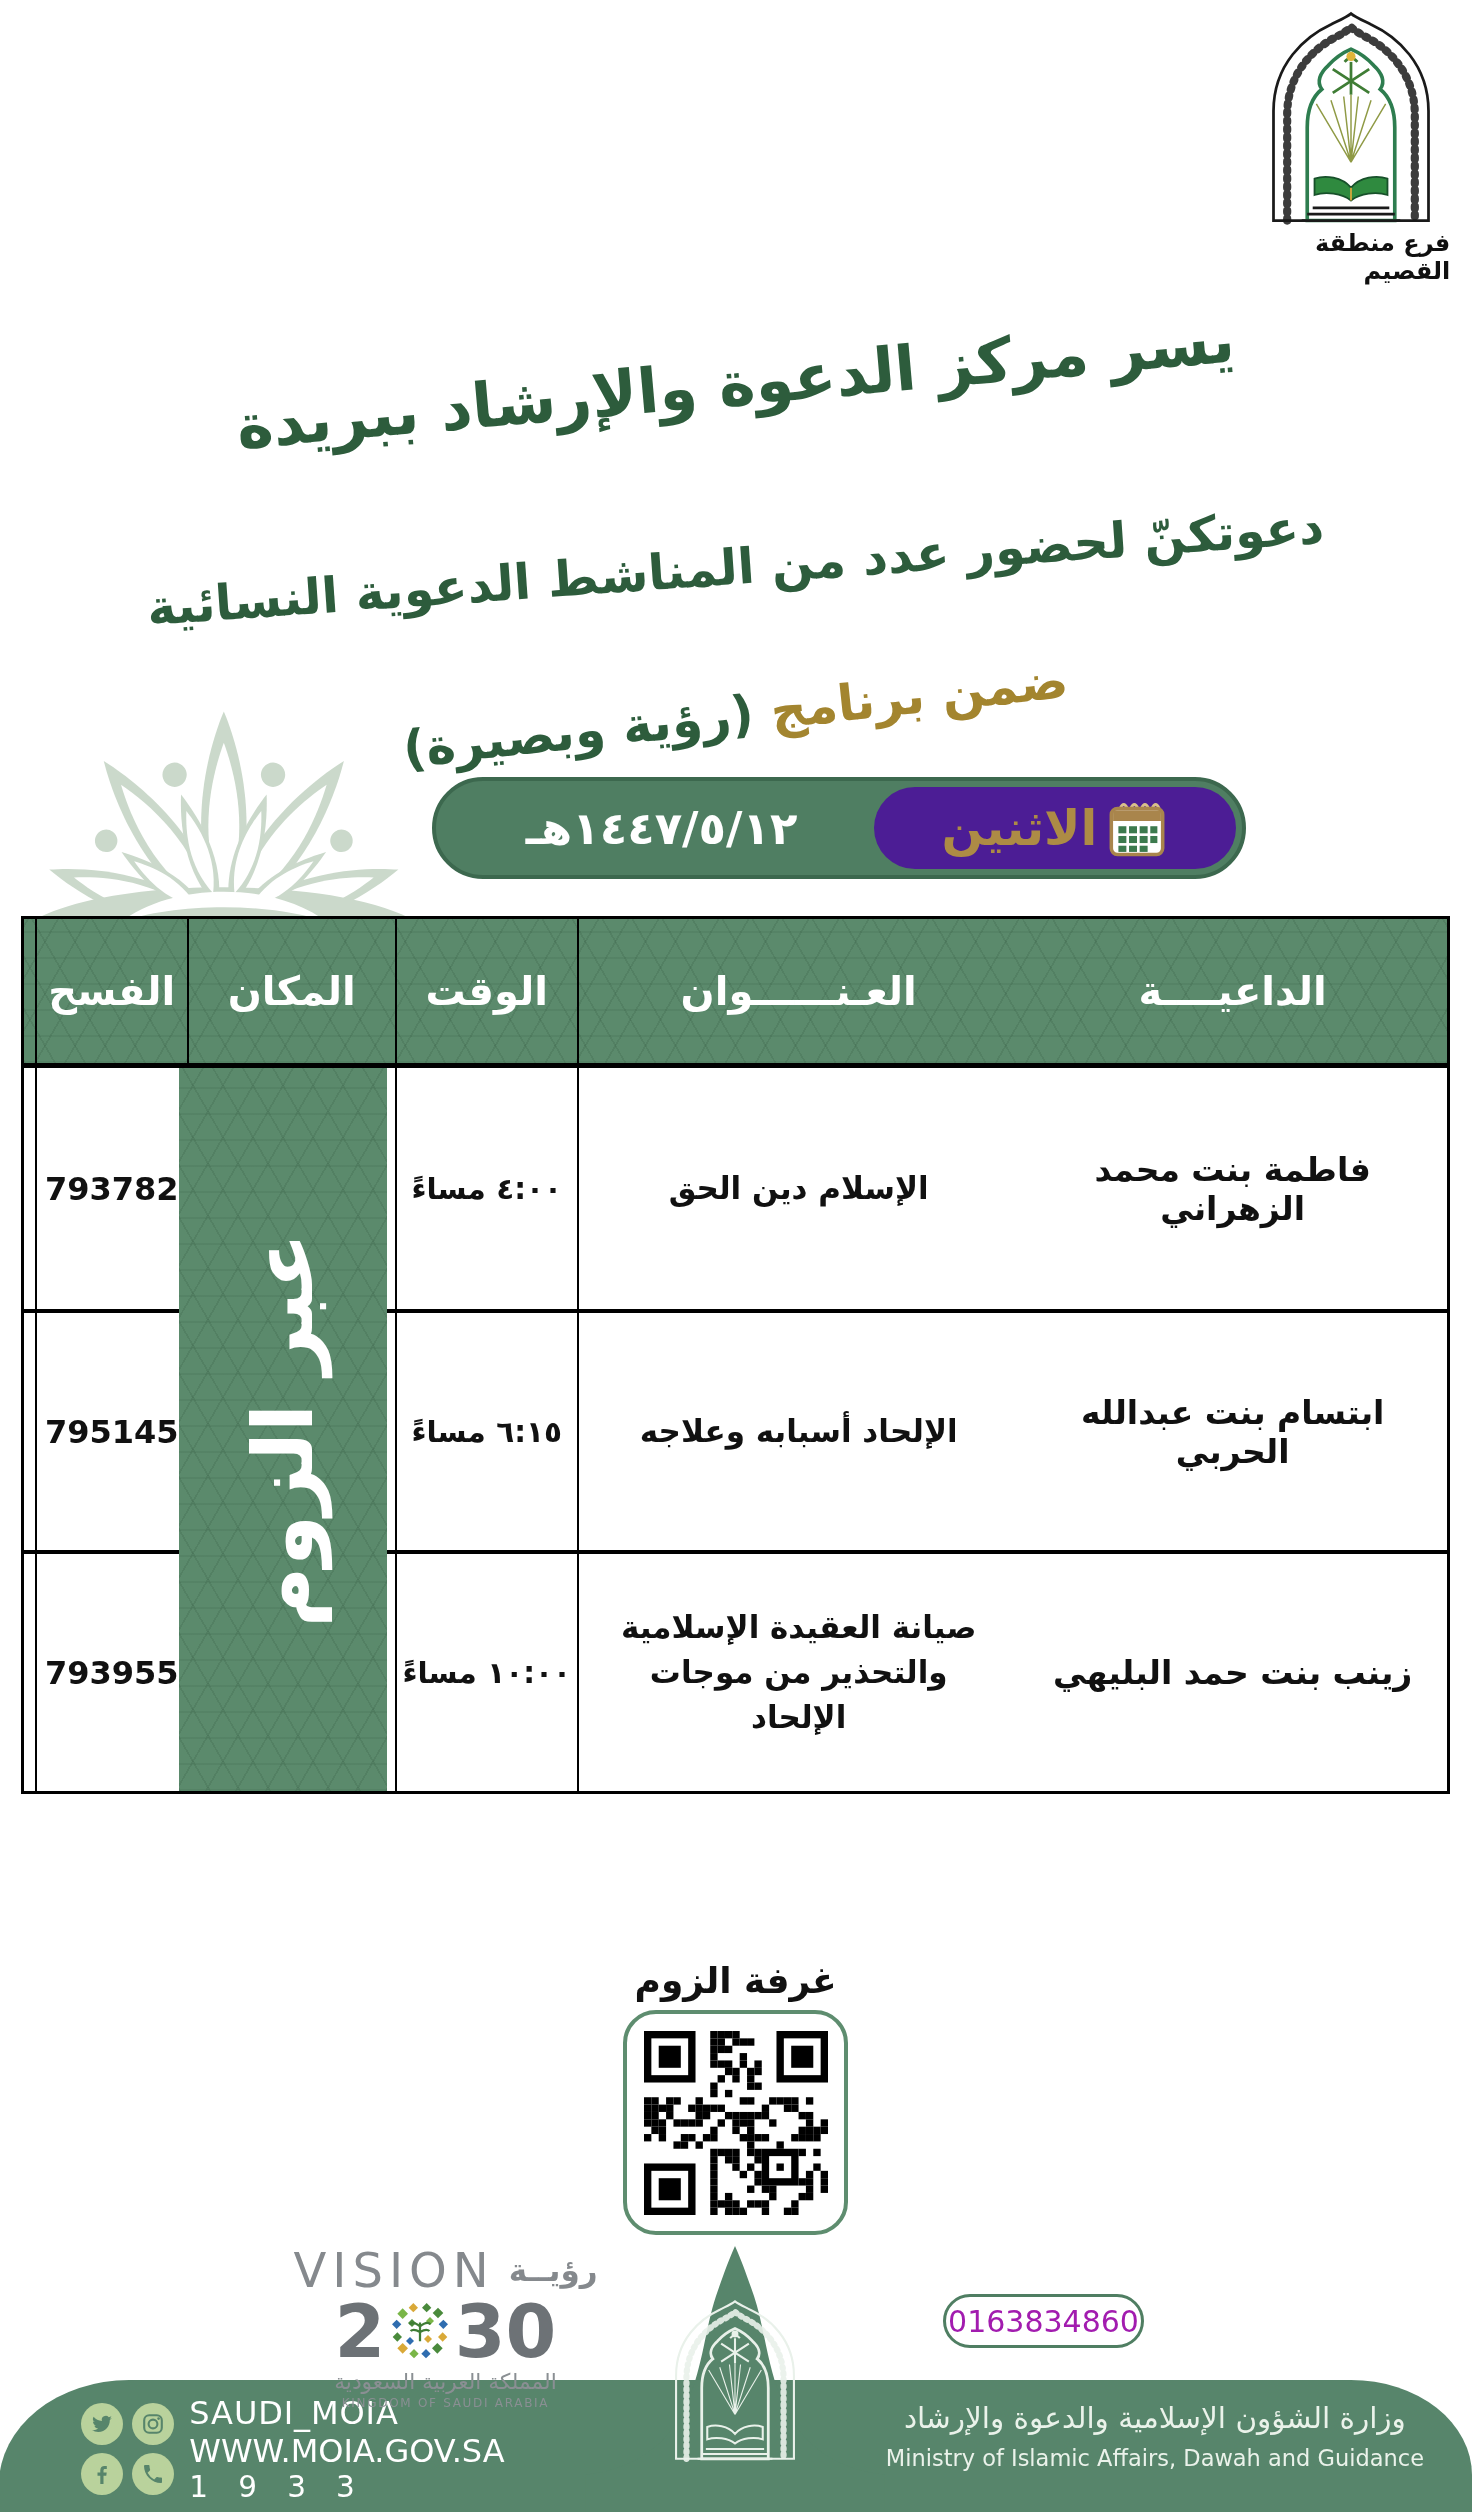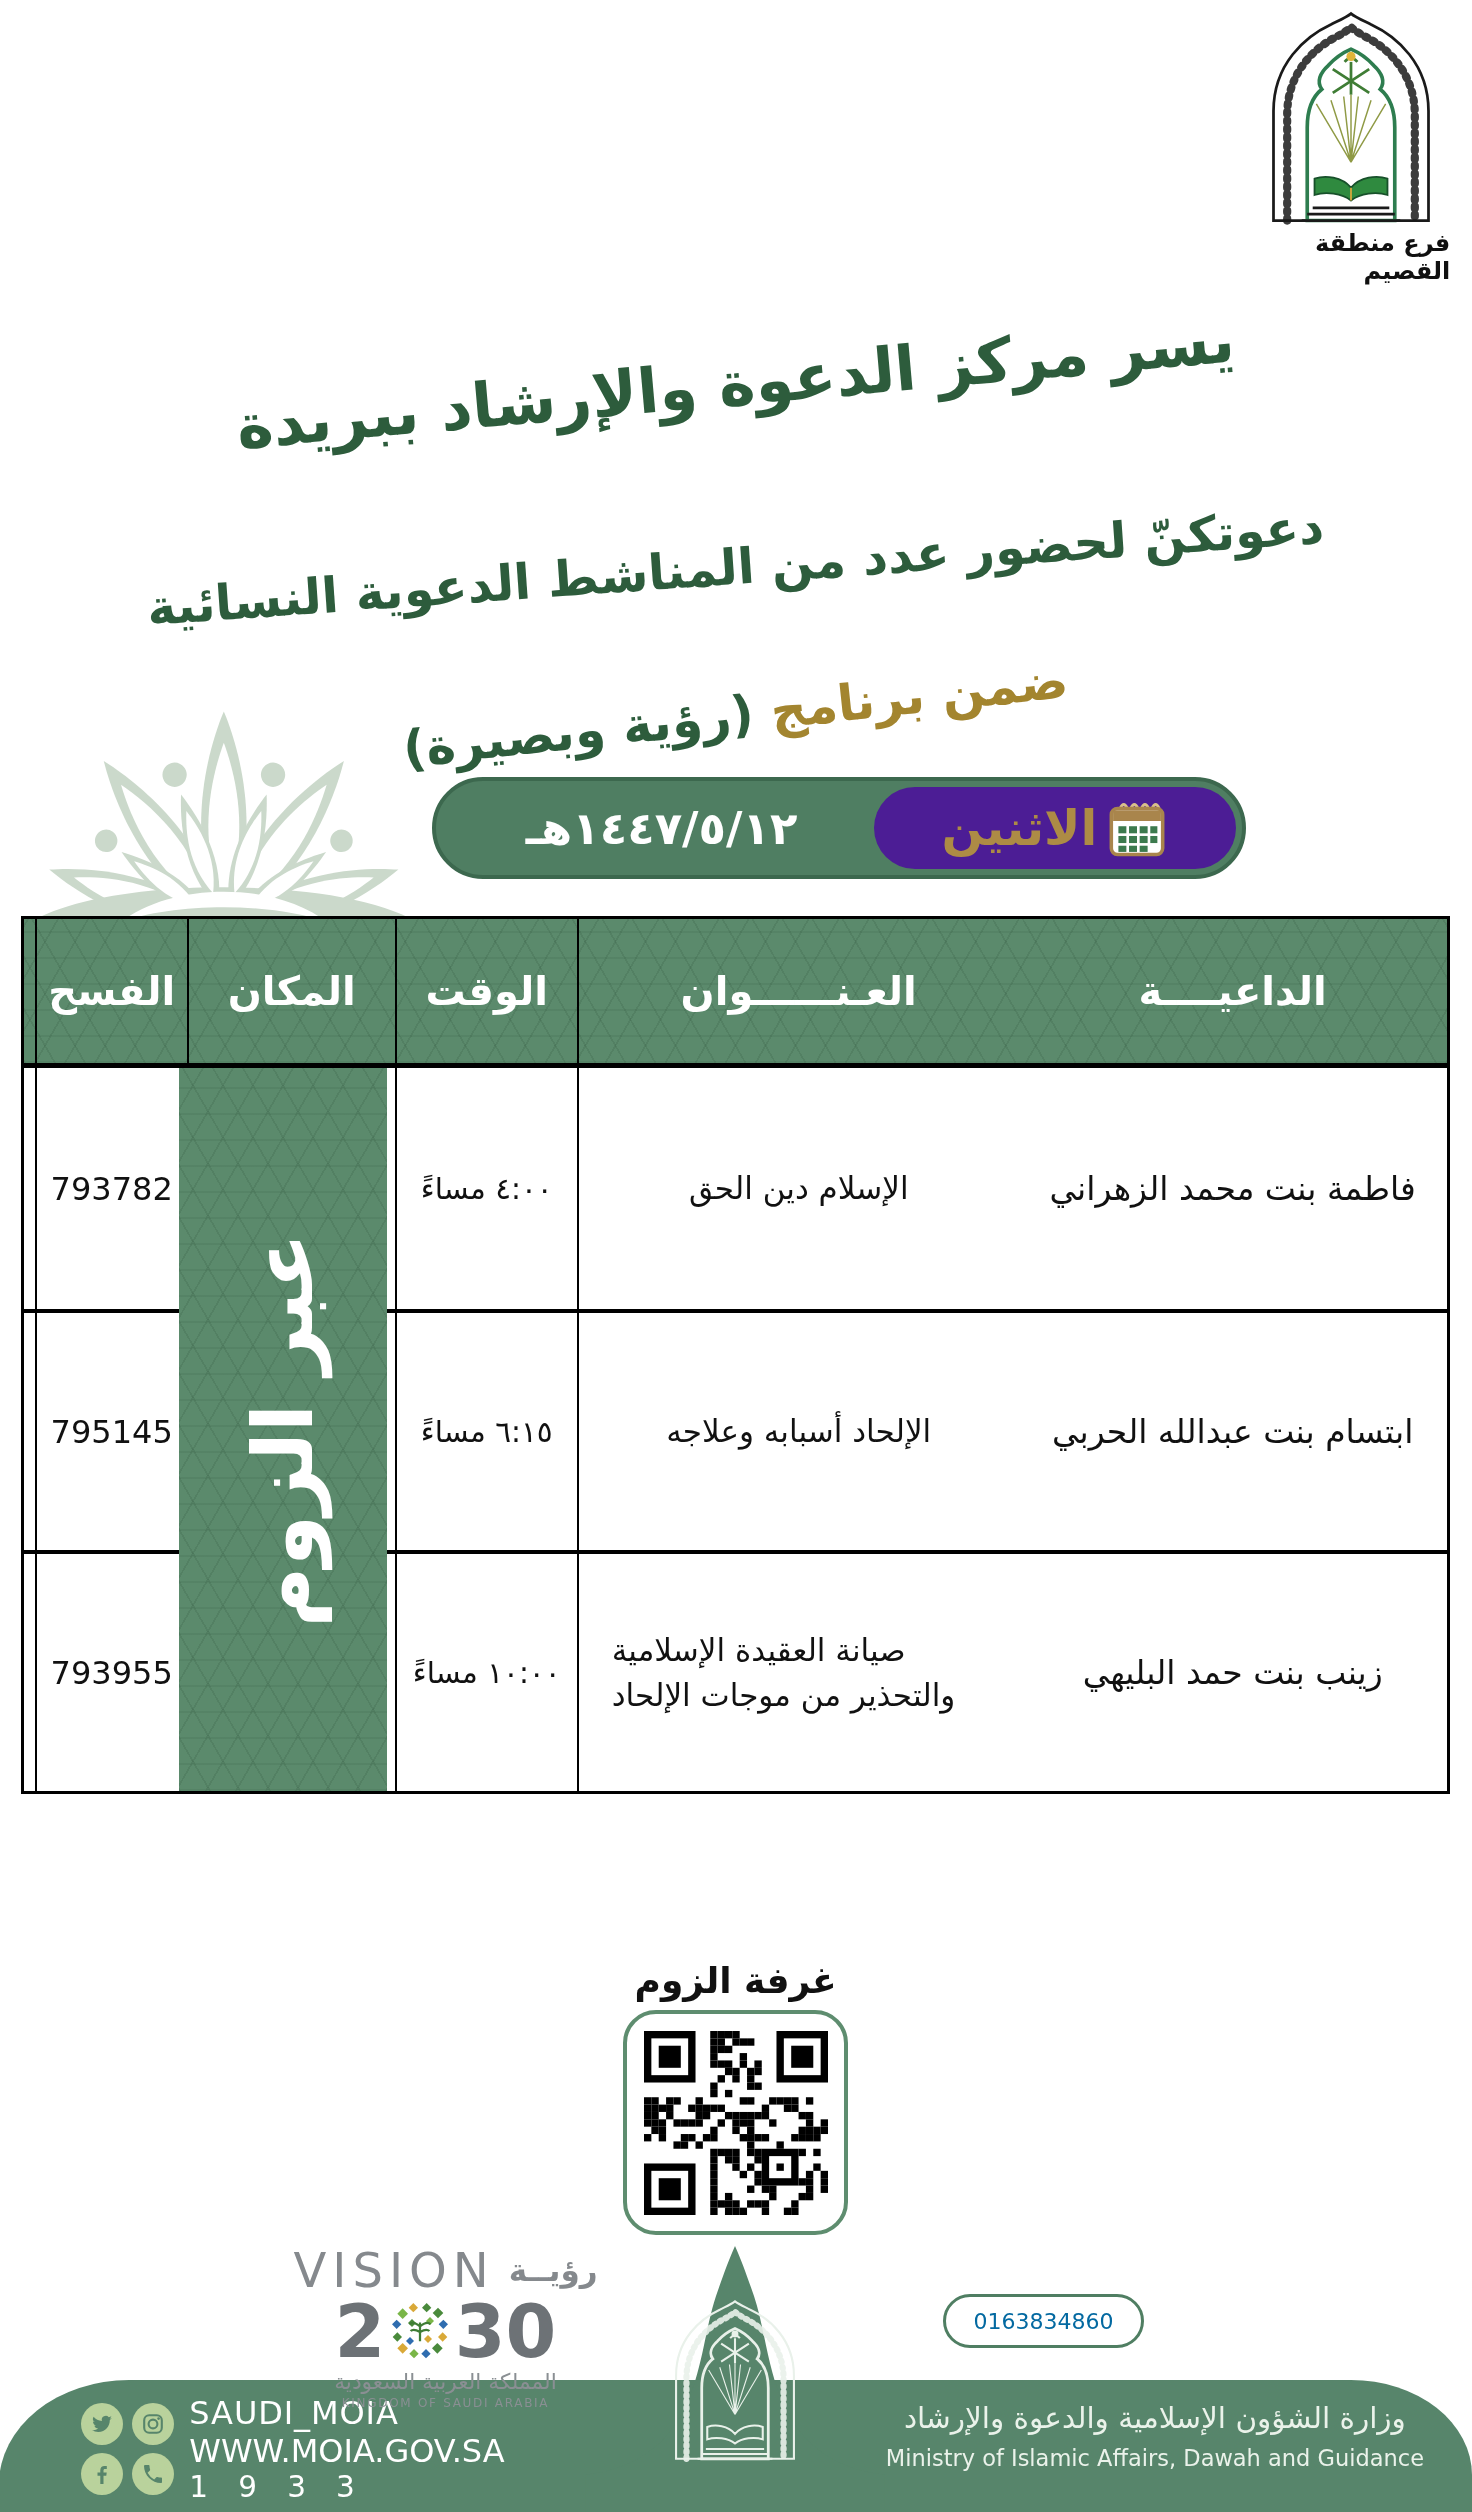--- a/index.html
+++ b/index.html
@@ -49,21 +49,21 @@
   .mandala{position:absolute;top:625px;left:-21.7px;z-index:0;}
 
   
   .tbl{position:absolute;top:916px;left:21.7px;width:1429px;border:3.5px solid #000;background:#fff;z-index:2;}
   .t-head{display:grid;grid-template-columns:428px 442px 182px 208px 152px;height:149px;
     background:var(--green-table);border-bottom:5.2px solid #000;position:relative;}
   .t-head .cell{display:flex;align-items:center;justify-content:center;color:#fff;font-weight:bold;font-size:40px;position:relative;z-index:1;}
   .t-rows{position:relative;}
   .t-row{display:grid;grid-template-columns:428px 442px 182px 208px 152px;height:241px;}
   .t-row + .t-row{border-top:4.3px solid #000;}
-  .t-row .cell{display:flex;align-items:center;justify-content:center;text-align:left;color:var(--ink);font-weight:normal;}
+  .t-row .cell{display:flex;align-items:center;justify-content:center;text-align:center;color:var(--ink);font-weight:bold;}
   .sep{border-left:2.6px solid #000;}
   .c-preacher{font-size:33px;}
   .c-topic{font-size:31px;line-height:1.45;padding:0 33px;}
   .c-time{font-size:29.5px;}
   .c-permit{font-size:32px;font-weight:bold;direction:ltr;}
   .banner{position:absolute;top:0;bottom:0;left:155px;width:208px;background:var(--green-table);z-index:2;overflow:hidden;}
   .banner .vtxt{position:absolute;top:50%;left:50%;transform:translate(-50%,-50%) rotate(-90deg);
     color:#fff;font-weight:bold;font-size:83px;white-space:nowrap;z-index:1;}
   .pattern::before{content:"";position:absolute;inset:0;pointer-events:none;opacity:.55;
     background-image:
@@ -82,21 +82,21 @@
   .vision .r1 .en{font-size:48px;letter-spacing:6px;}
   .vision .r1 .ar{font-size:31px;font-weight:bold;}
   .vision .r2{display:flex;align-items:center;justify-content:center;gap:1.7px;margin-top:-3.5px;}
   .vision .r2 .num{font-size:73px;font-weight:bold;color:#6d7276;line-height:1;}
   .vision .r3{font-size:21.7px;color:#8a8f93;margin-top:1.7px;}
   .vision .r4{font-size:12px;color:#8a8f93;letter-spacing:1.7px;margin-top:1.7px;}
 
   
   .phone-pill{position:absolute;top:2294px;left:944px;width:201px;height:54px;border:3.5px solid var(--green-badge);
     border-radius:31px;background:#fff;display:flex;align-items:center;justify-content:center;z-index:2;}
-  .phone-pill span{font-size:22px;color:#0369a1;direction:ltr;}
+  .phone-pill span{font-size:30px;color:#a21caf;direction:ltr;}
 
   
   .footer{position:absolute;bottom:0;left:0;width:1473px;height:132px;background:var(--green);
     border-radius:0 121px 0 0 / 0 95px 0 0;border-top-left-radius:130px 104px;z-index:1;}
   .social{position:absolute;left:82px;top:14px;display:flex;gap:15.6px;direction:ltr;align-items:center;}
   .icon-grid{display:grid;grid-template-columns:42px 42px;grid-template-rows:42px 42px;gap:8.7px;}
   .icon-circle{width:42px;height:42px;border-radius:50%;background:#b9d29c;display:flex;align-items:center;justify-content:center;}
   .soc-text{color:#ffffff;text-align:left;}
   .soc-text .l1{font-size:32px;letter-spacing:0.9px;}
   .soc-text .l2{font-size:32px;}

